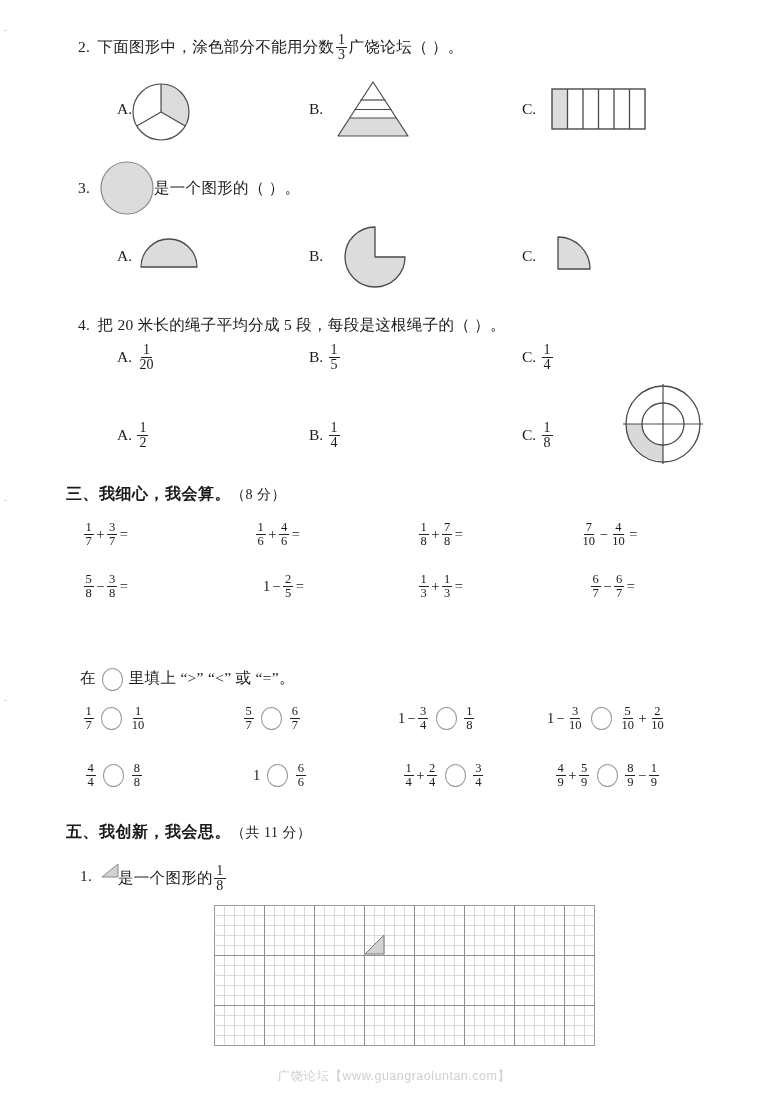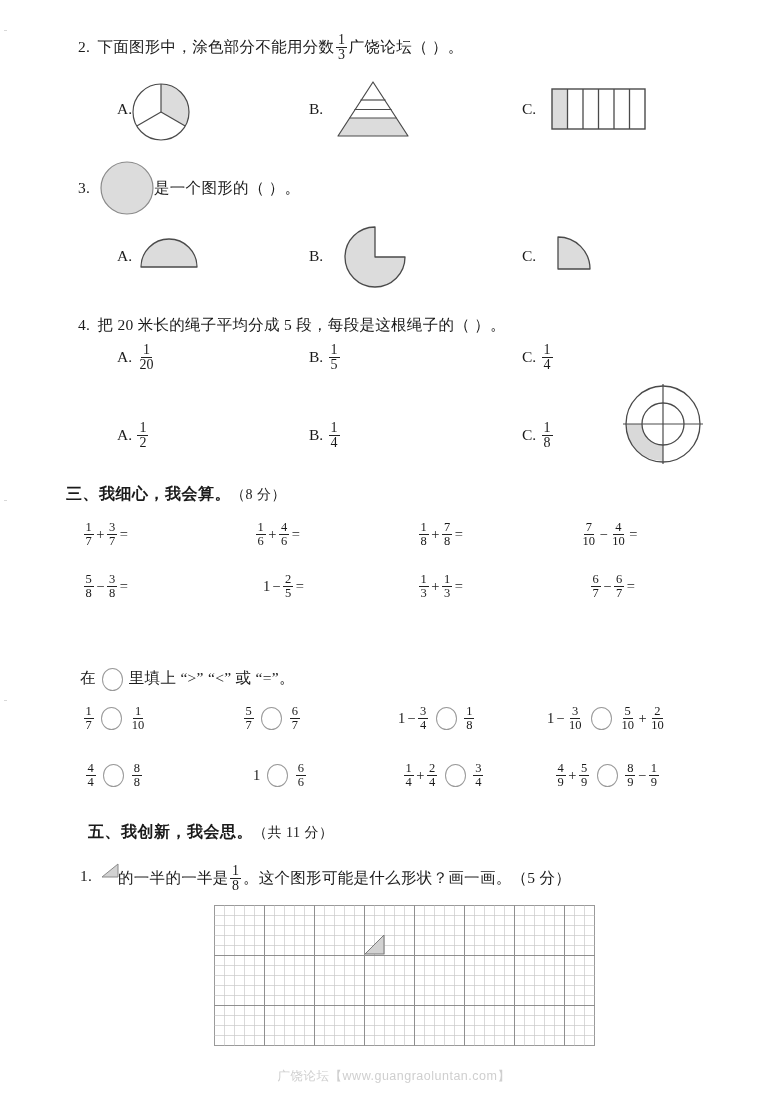--- a/index.html
+++ b/index.html
@@ -461,33 +461,33 @@
         <span class="num">8</span>
         <span class="den">9</span>
       </span>
     <span class="op">−</span>
     <span class="frac">
         <span class="num">1</span>
         <span class="den">9</span>
       </span>
   </div>
 
-  <div class="sec-title" style="left:62px; top:822px;margin-left:22px;">
+  <div class="sec-title" style="left:62px; top:822px;">
     <span>五、我创新，我会思。</span><span class="pts">（共 11 分）</span>
   </div>
 
   <div class="qline" style="left:76px; top:864px;">1.</div>
   <svg class="shape" style="left:96px; top:862px;" width="20" height="18" viewBox="0 0 20 18">
     <path d="M18 2 L18 15 L2 15 Z" fill="#d2d2d2" stroke="#8a8a8a" stroke-width="1"></path>
   </svg>
   <div class="qline" style="left:114px; top:864px;">
-    <span>的一半的一半是</span><span class="frac big">
-        <span class="num">1</span>
-        <span class="den">8</span>
-      </span><span>。这个图形可能是什么形状？画一画。（5 分）</span>
+    <span>是一个图形的</span><span class="frac big">
+        <span class="num">1</span>
+        <span class="den">8</span>
+      </span>
   </div>
 
   <svg class="grid-box" style="left:210px; top:905px;" width="381" height="141" viewBox="0 0 381 141">
     <rect x="0.5" y="0.5" width="380" height="140" fill="#ffffff" stroke="#9a9a9a" stroke-width="1"></rect>
     <g stroke="#c9c9c9" stroke-width="0.7">
       <line x1="10.5" y1="0.5" x2="10.5" y2="140.5"></line>
         <line x1="20.5" y1="0.5" x2="20.5" y2="140.5"></line>
       <line x1="30.5" y1="0.5" x2="30.5" y2="140.5"></line>
         <line x1="40.5" y1="0.5" x2="40.5" y2="140.5"></line>
       <line x1="60.5" y1="0.5" x2="60.5" y2="140.5"></line>

